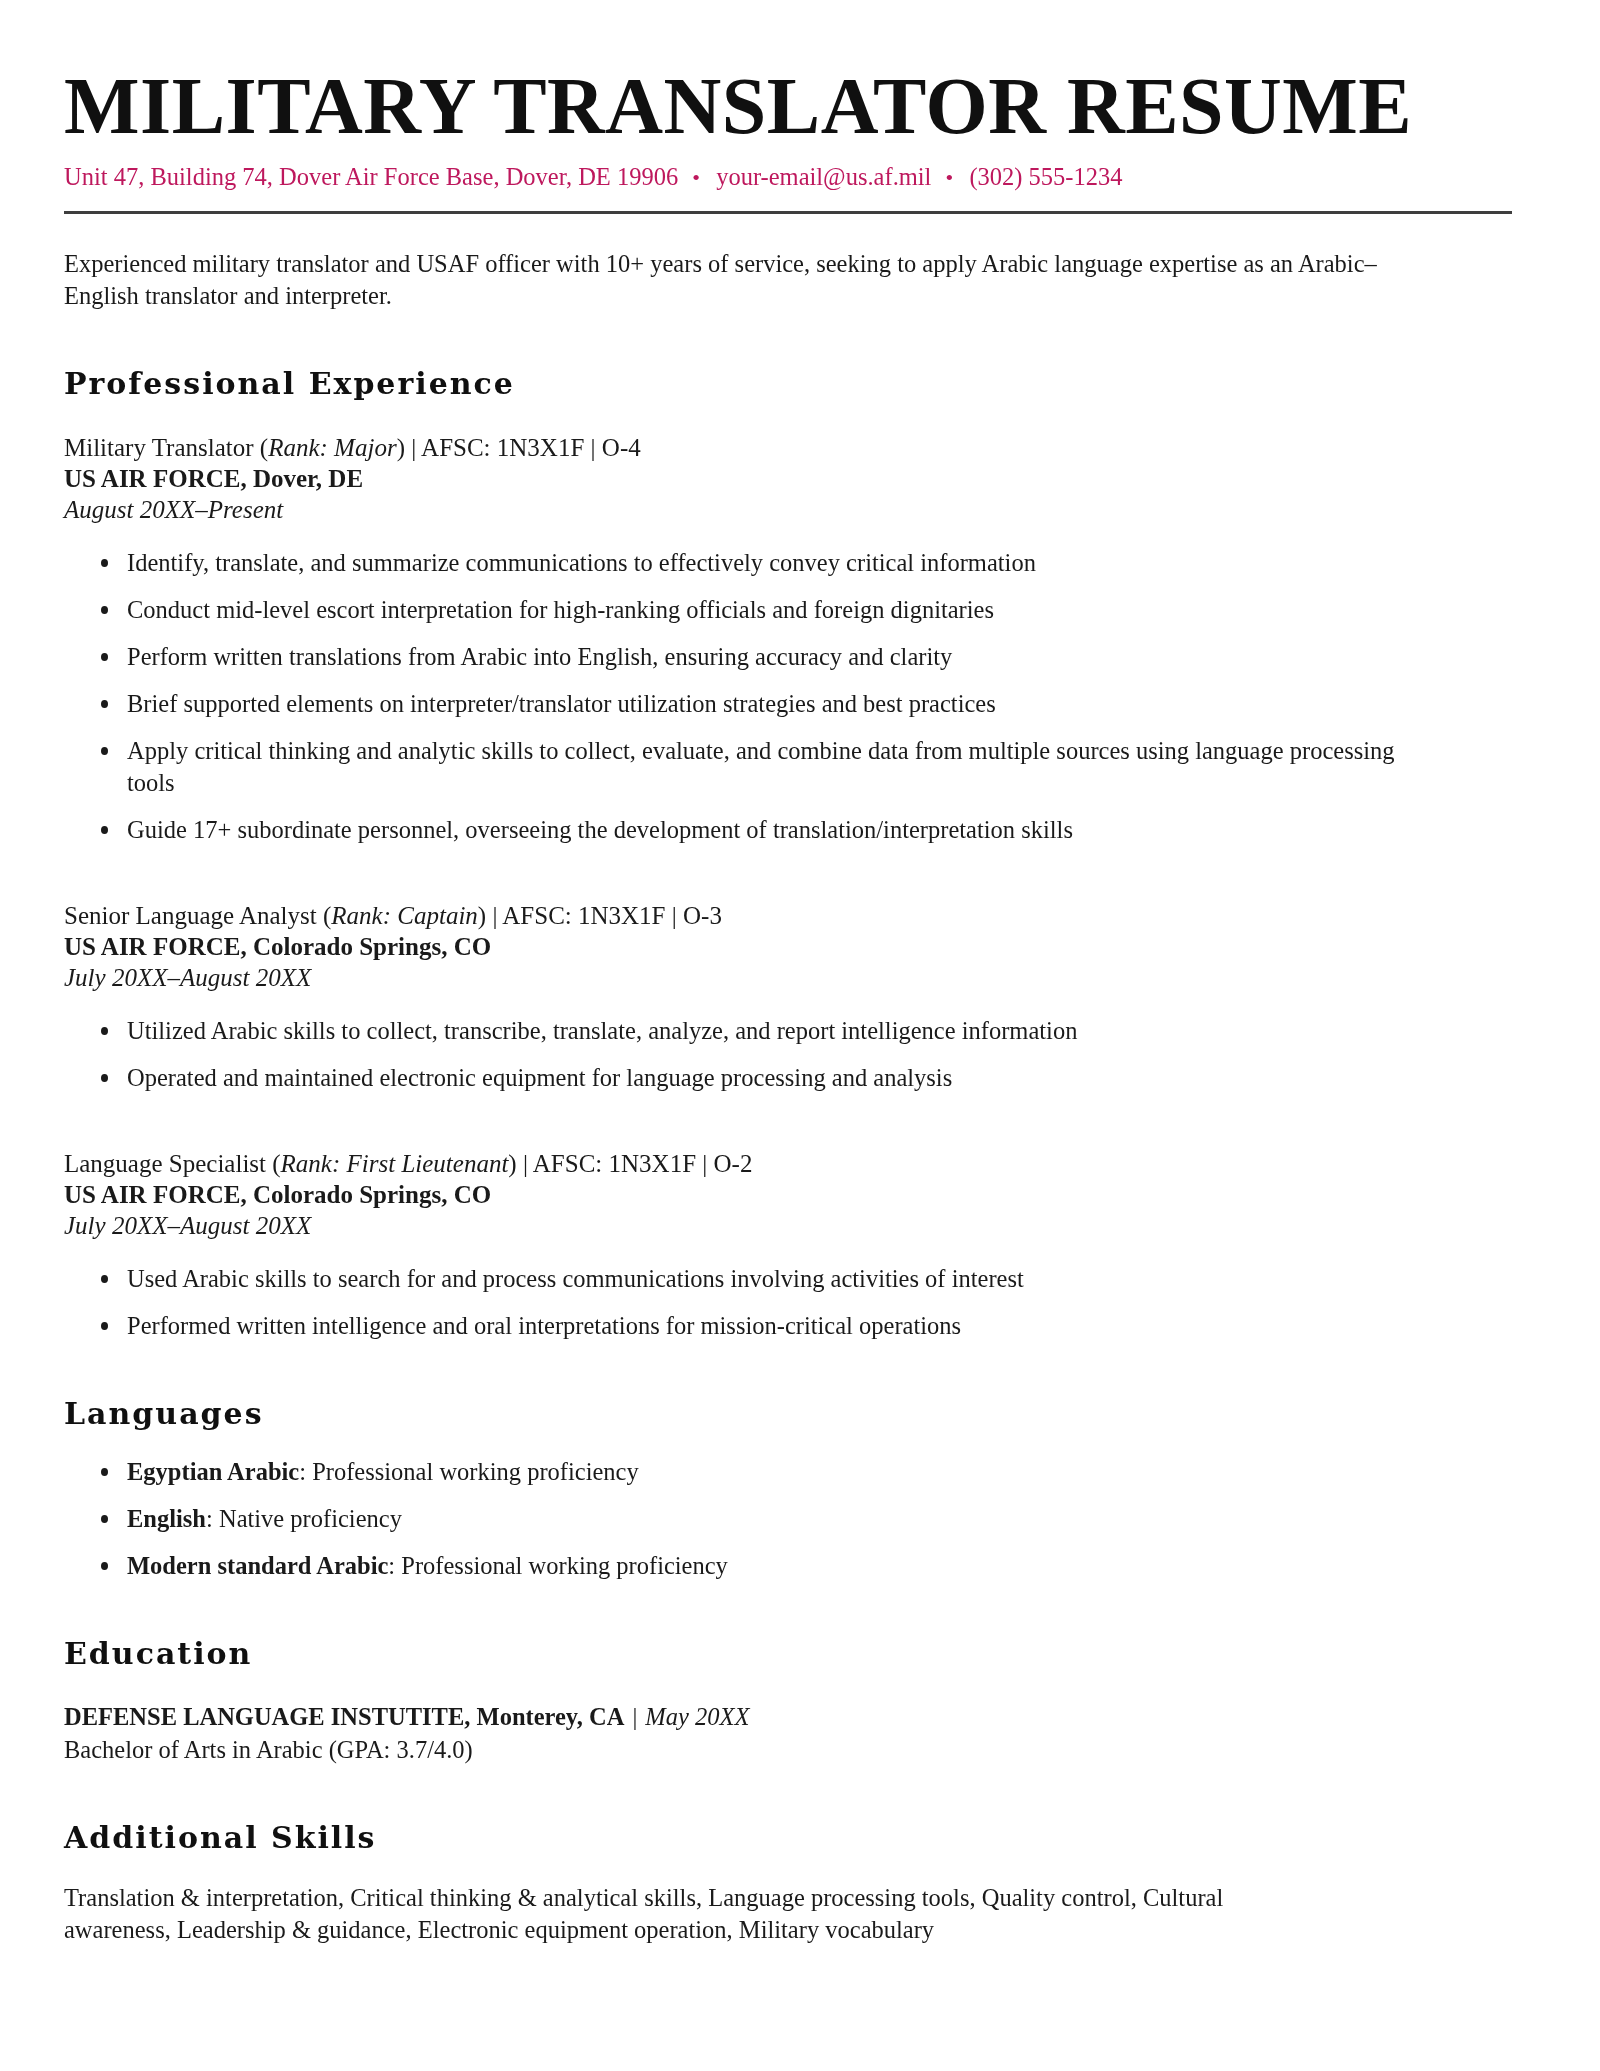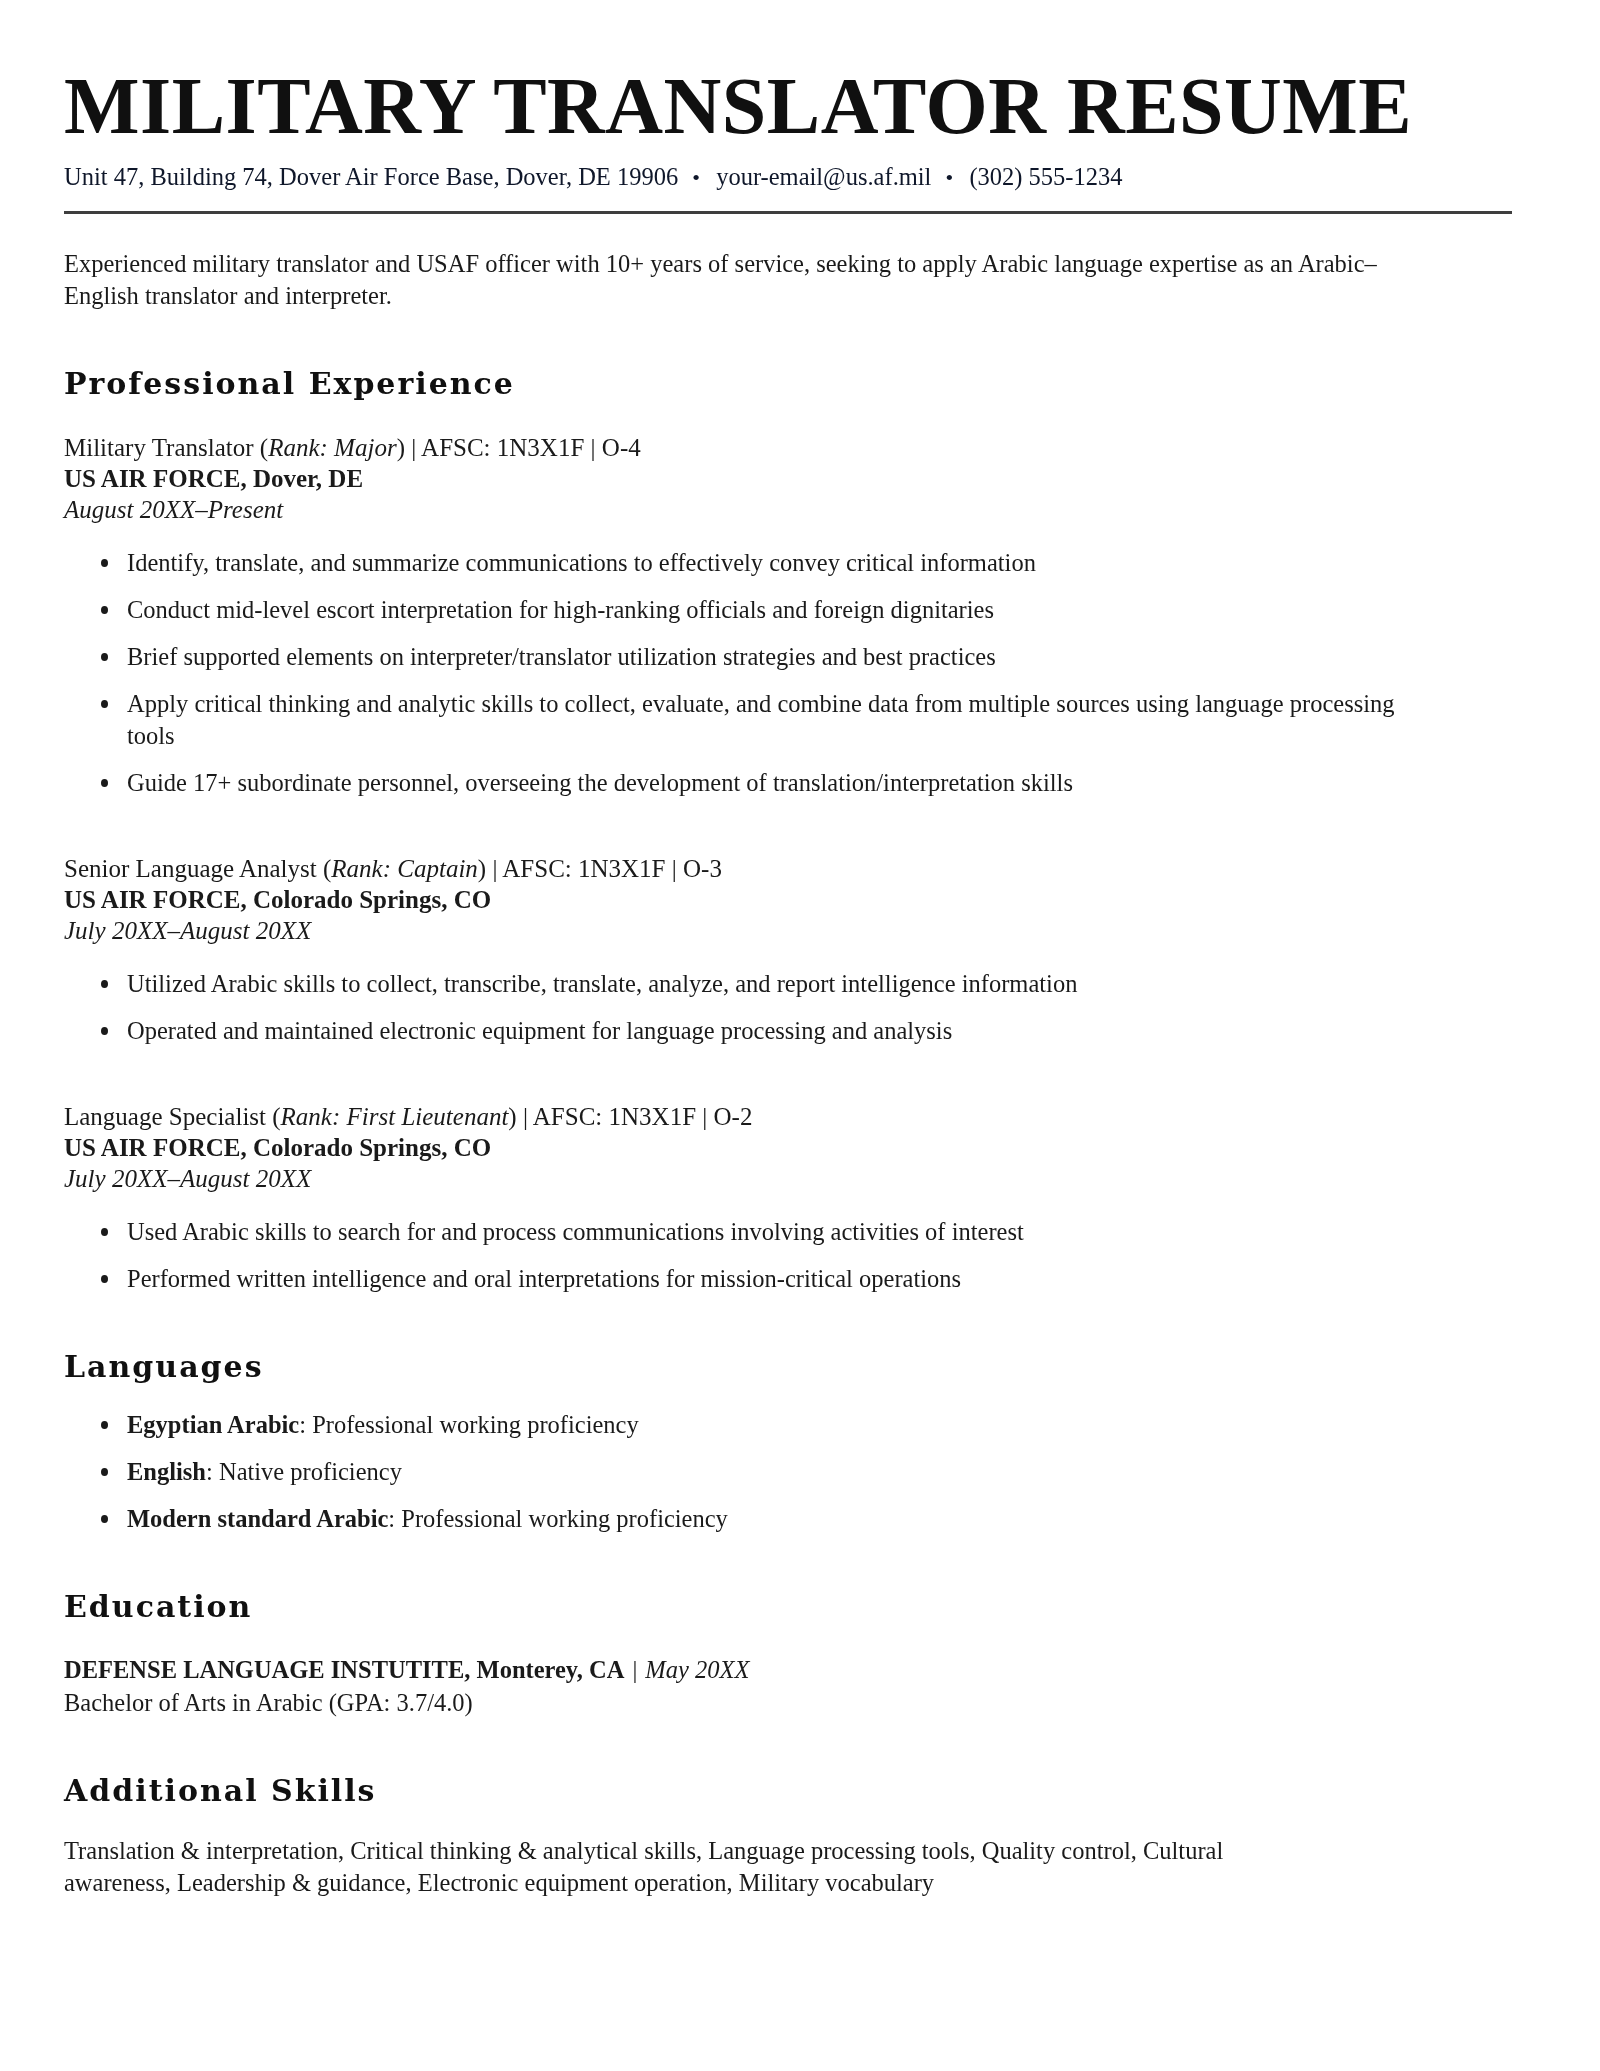--- a/index.html
+++ b/index.html
@@ -28,21 +28,21 @@
     font-size: 80px;
     line-height: 1.05;
     letter-spacing: 0.5px;
     color: #101010;
     white-space: nowrap;
   }
   .contact-line {
     margin-top: 14px;
     font-size: 24.5px;
     line-height: 30px;
-    color: #0f172a;
+    color: #be185d;
   }
   .contact-sep {
     display: inline-block;
     margin: 0 10px 0 8px;
     font-size: 22px;
   }
   .rule {
     border: none;
     border-top: 3px solid #3e3e3e;
     margin: 18px 0 0 0;
@@ -152,20 +152,21 @@
 
     <div class="job">
       <div class="job-title-line">
         <span>Military Translator (</span><span class="it">Rank: Major</span><span>) | AFSC: 1N3X1F | O-4</span>
       </div>
       <div class="job-company">US AIR FORCE, Dover, DE</div>
       <div class="job-dates">August 20XX–Present</div>
       <ul class="bullet-list">
         <li>Identify, translate, and summarize communications to effectively convey critical information</li>
         <li>Conduct mid-level escort interpretation for high-ranking officials and foreign dignitaries</li>
+        <li>Perform written translations from Arabic into English, ensuring accuracy and clarity</li>
         <li>Brief supported elements on interpreter/translator utilization strategies and best practices</li>
         <li>Apply critical thinking and analytic skills to collect, evaluate, and combine data from multiple sources using language processing tools</li>
         <li>Guide 17+ subordinate personnel, overseeing the development of translation/interpretation skills</li>
       </ul>
     </div>
 
     <div class="job">
       <div class="job-title-line">
         <span>Senior Language Analyst (</span><span class="it">Rank: Captain</span><span>) | AFSC: 1N3X1F | O-3</span>
       </div>

